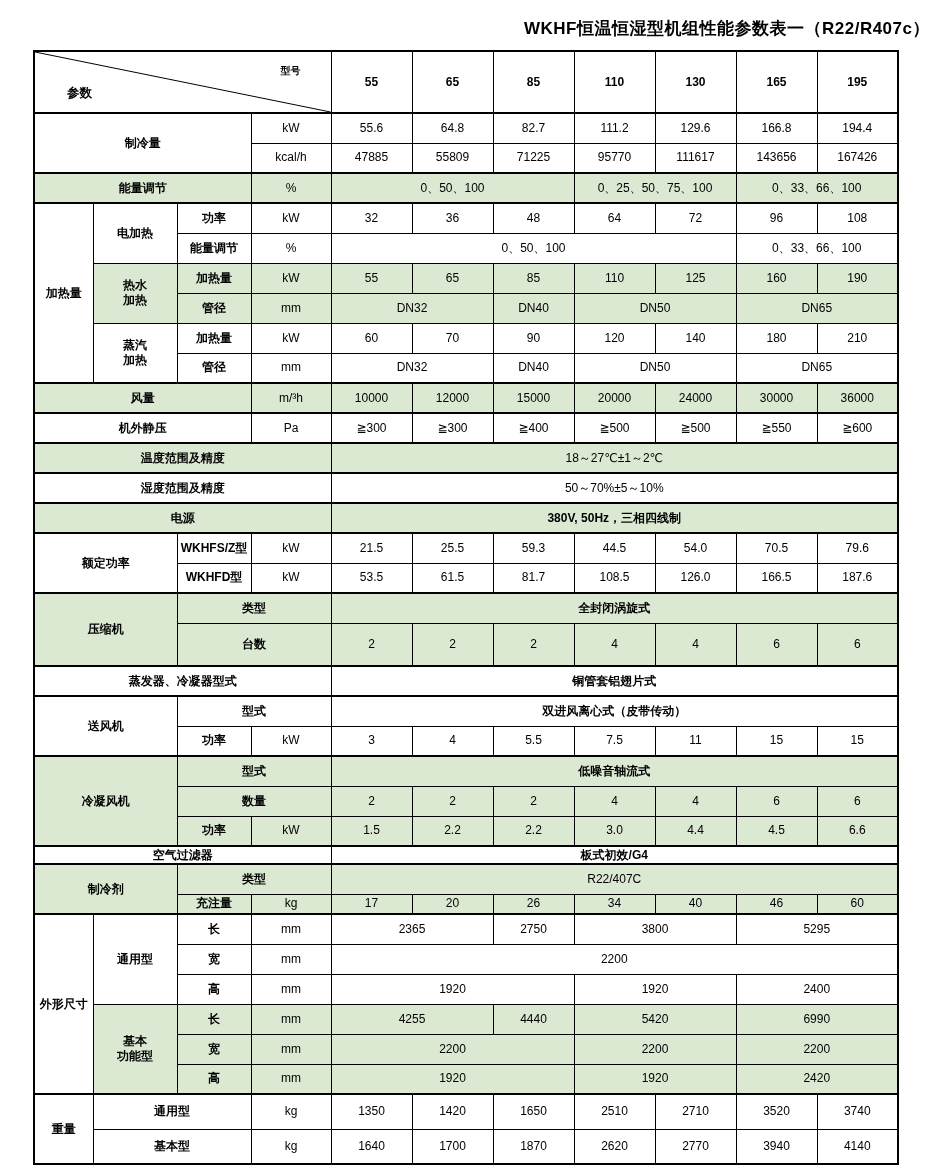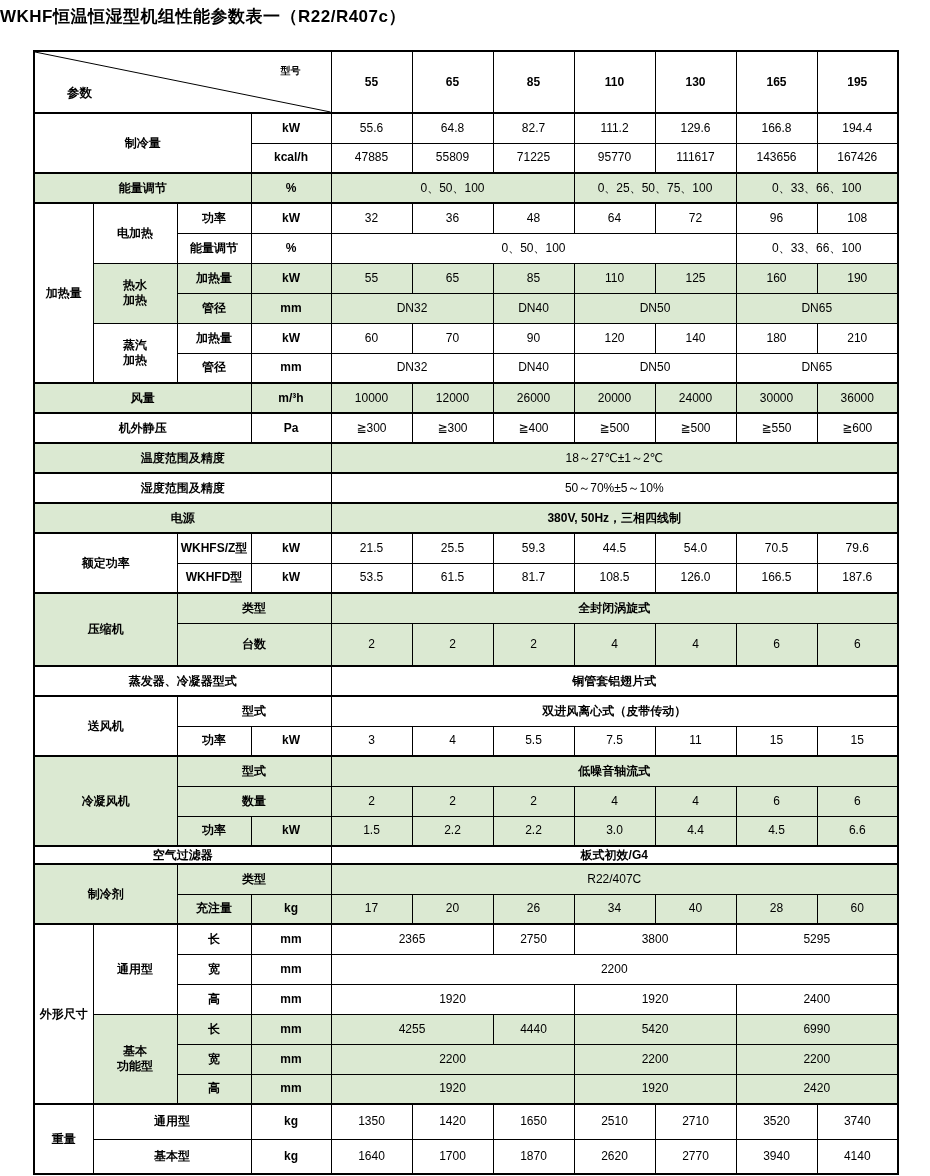--- a/index.html
+++ b/index.html
@@ -2,38 +2,38 @@
 <html><head>
 <meta charset="utf-8">
 <style>
   html,body { margin:0; padding:0; background:#ffffff; }
   .page {
     position:relative; width:930px; height:1176px; background:#ffffff;
     font-family:"Liberation Sans","DejaVu Sans",sans-serif; color:#000;
     overflow:hidden;
   }
   .title {
-    position:absolute; top:5px; left:0; width:100%;
-    text-align:left; font-size:17px; font-weight:bold; letter-spacing:0.5px;
+    position:absolute; top:17px; left:0; width:100%;
+    text-align:right; font-size:17px; font-weight:bold; letter-spacing:0.5px;
   }
   .tblwrap { position:absolute; left:33px; top:50px; }
   table.spec {
     border-collapse:collapse; table-layout:fixed; width:864px;
     border:2px solid #000;
   }
   table.spec td {
     border:1px solid #000; text-align:center; vertical-align:middle;
     font-size:12px; line-height:1.25; padding:0 2px;
     white-space:pre-line; overflow:hidden;
   }
   tr.green > td { background:#dbe9d2; }
   tr.sep  > td { border-top-width:2px; }
   td.edge { border-right-width:2px; }
   td.lbl, td.cnval { font-weight:600; font-size:12.5px; }
-  td.unit { font-weight:700; }
+  td.unit { font-weight:400; }
   td.corner { position:relative; padding:0; }
   td.corner svg { position:absolute; left:0; top:0; width:100%; height:100%; display:block; }
   td.corner .cm { position:absolute; top:13px;  right:30px; font-weight:600; font-size:10px; }
   td.corner .cp { position:absolute; bottom:10px; left:32px; font-weight:600; font-size:12.5px; }
 </style>
 </head>
 <body>
 
 <div class="page">
   <div class="title">WKHF恒温恒湿型机组性能参数表一（R22/R407c）</div>
@@ -159,21 +159,21 @@
             <td colspan="2" class="val">DN32</td>
             <td class="val">DN40</td>
             <td colspan="2" class="val">DN50</td>
             <td colspan="2" class="val">DN65</td>
           </tr>
           <tr class="sep green" style="height: 30px;">
             <td colspan="3" class="lbl">风量</td>
             <td class="unit edge">m/³h</td>
             <td class="val">10000</td>
             <td class="val">12000</td>
-            <td class="val">26000</td>
+            <td class="val">15000</td>
             <td class="val">20000</td>
             <td class="val">24000</td>
             <td class="val">30000</td>
             <td class="val">36000</td>
           </tr>
           <tr class="sep" style="height: 30px;">
             <td colspan="3" class="lbl">机外静压</td>
             <td class="unit edge">Pa</td>
             <td class="val">≧300</td>
             <td class="val">≧300</td>
@@ -281,29 +281,29 @@
           </tr>
           <tr class="sep" style="height: 18px;">
             <td colspan="4" class="lbl edge">空气过滤器</td>
             <td colspan="7" class="cnval">板式初效/G4</td>
           </tr>
           <tr class="sep green" style="height: 30px;">
             <td colspan="2" rowspan="2" class="lbl">制冷剂</td>
             <td colspan="2" class="lbl edge">类型</td>
             <td colspan="7" class="val">R22/407C</td>
           </tr>
-          <tr class="green" style="height: 30px;">
+          <tr class="green" style="height: 20px;">
             <td class="lbl">充注量</td>
             <td class="unit edge">kg</td>
             <td class="val">17</td>
             <td class="val">20</td>
             <td class="val">26</td>
             <td class="val">34</td>
             <td class="val">40</td>
-            <td class="val">28</td>
+            <td class="val">46</td>
             <td class="val">60</td>
           </tr>
           <tr class="sep" style="height: 30px;">
             <td rowspan="6" class="lbl">外形尺寸</td>
             <td rowspan="3" class="lbl">通用型</td>
             <td class="lbl">长</td>
             <td class="unit edge">mm</td>
             <td colspan="2" class="val">2365</td>
             <td class="val">2750</td>
             <td colspan="2" class="val">3800</td>

